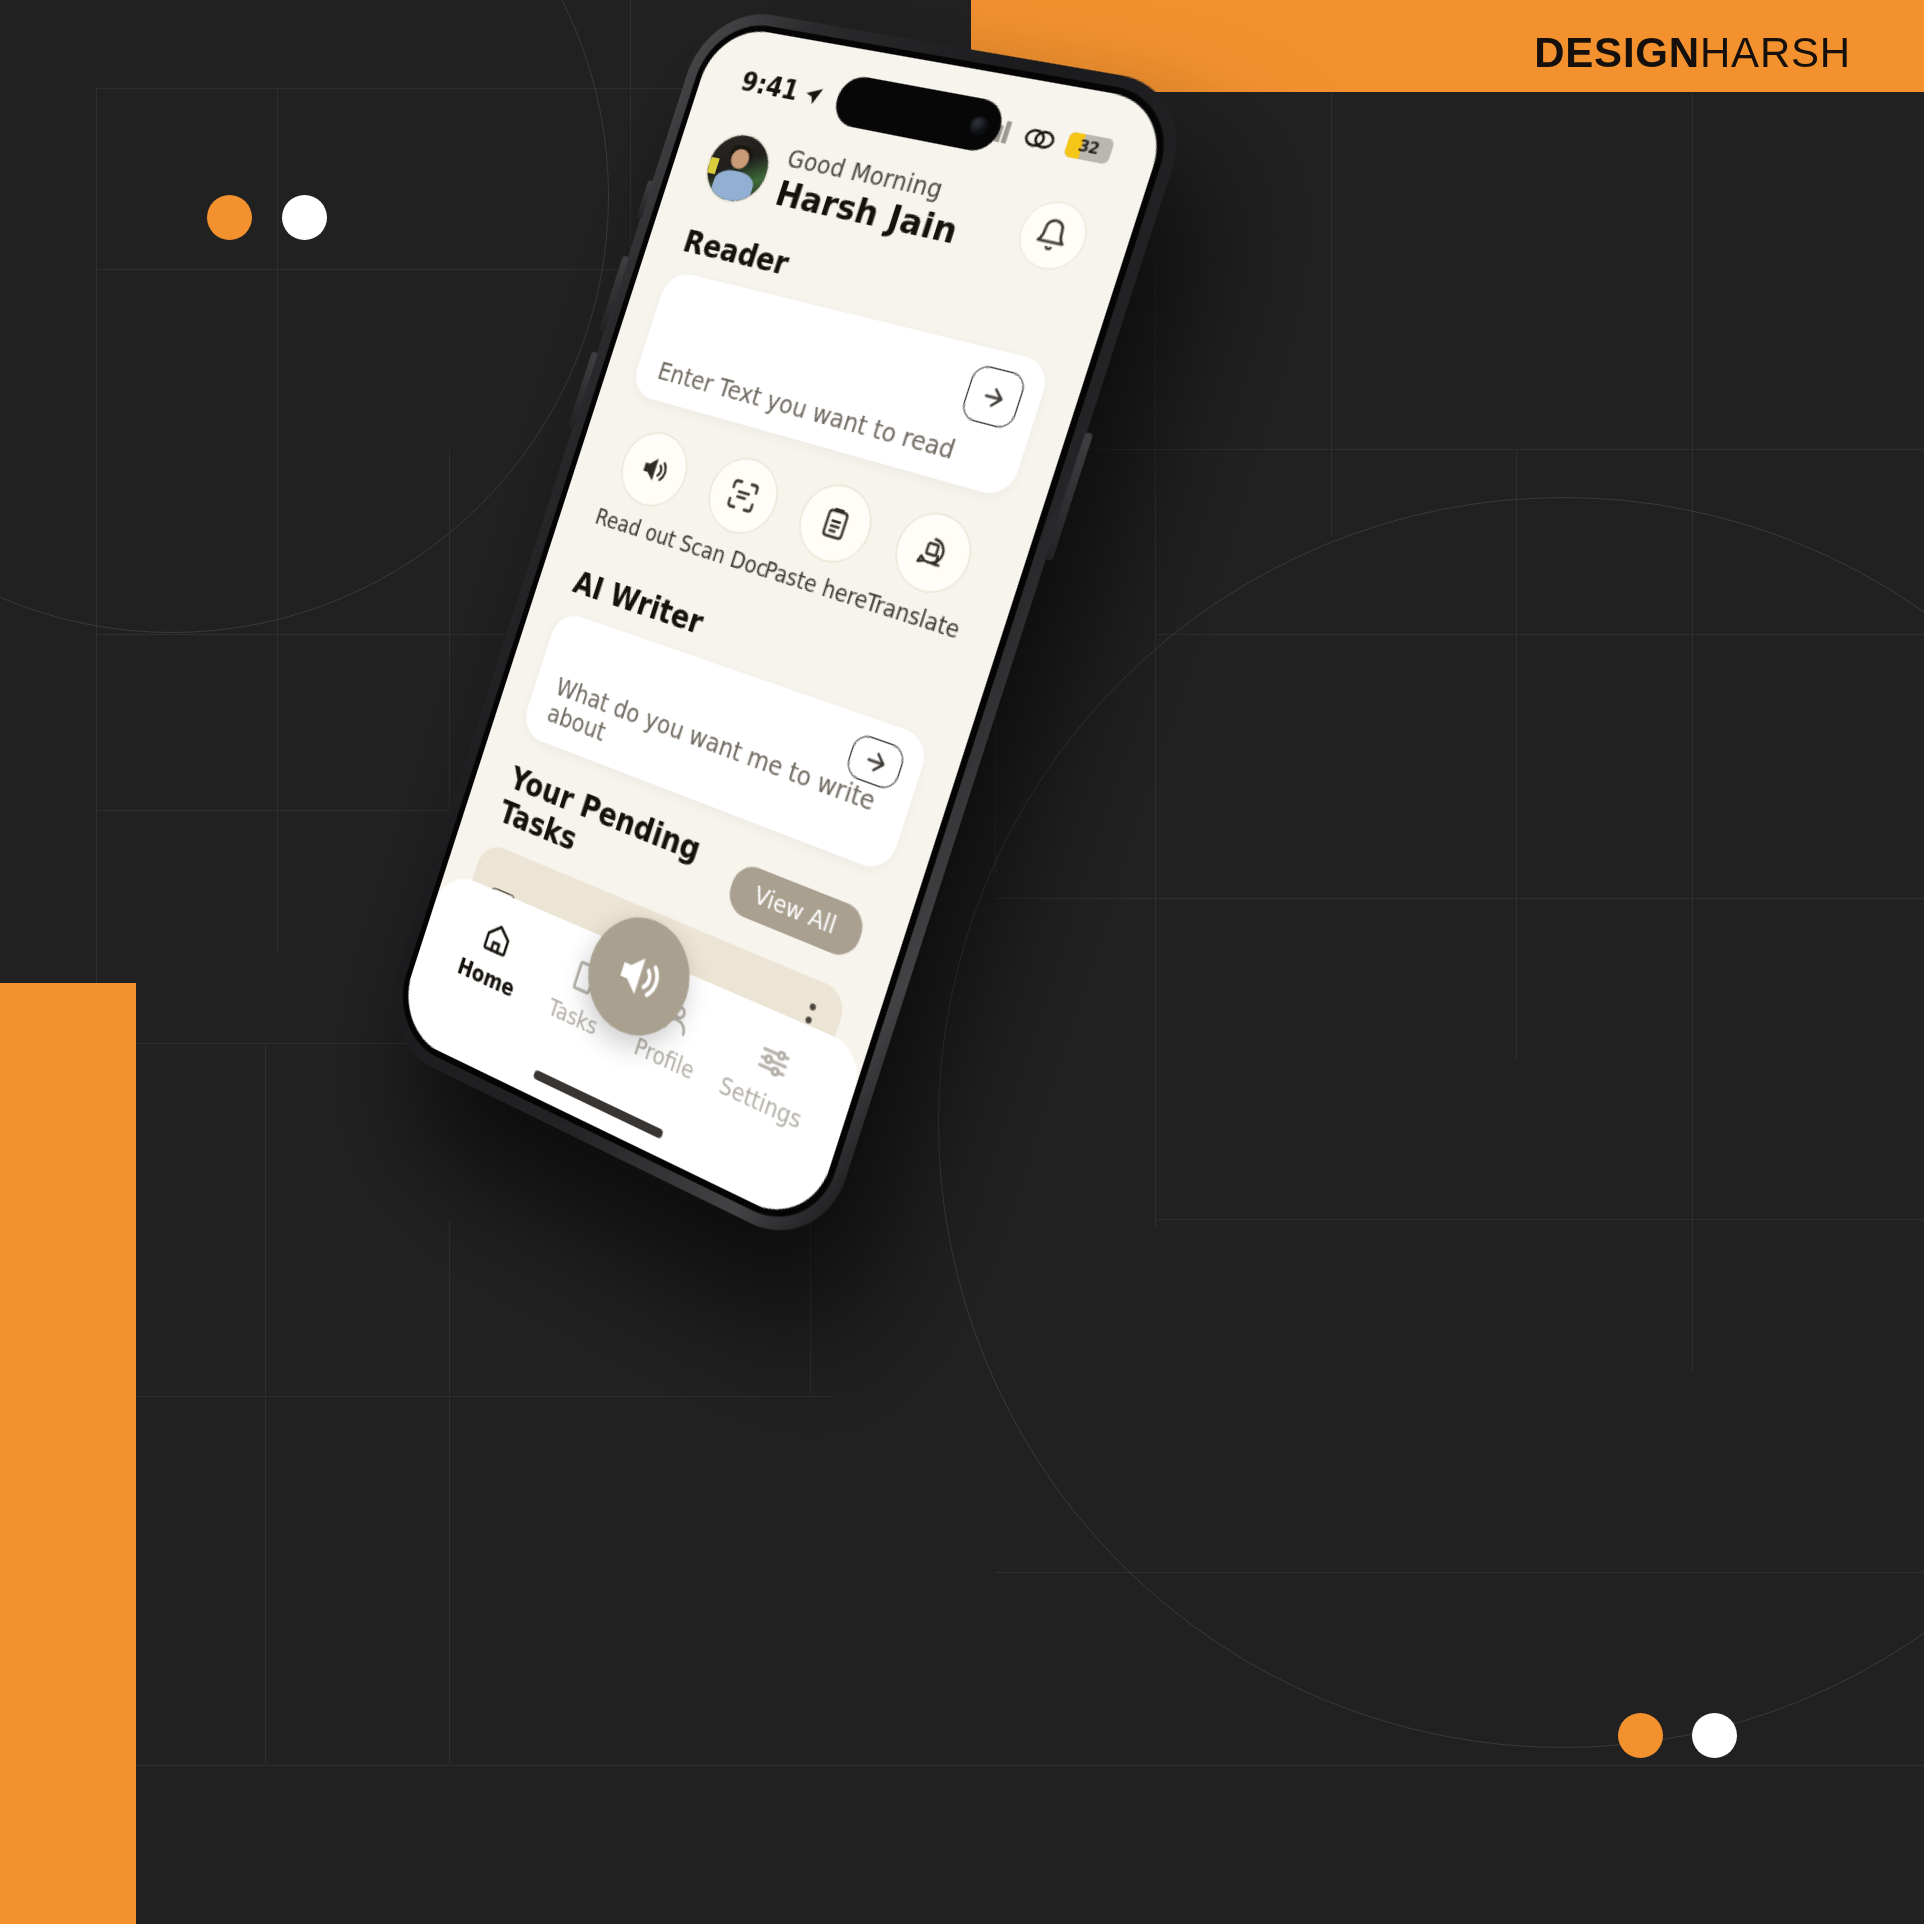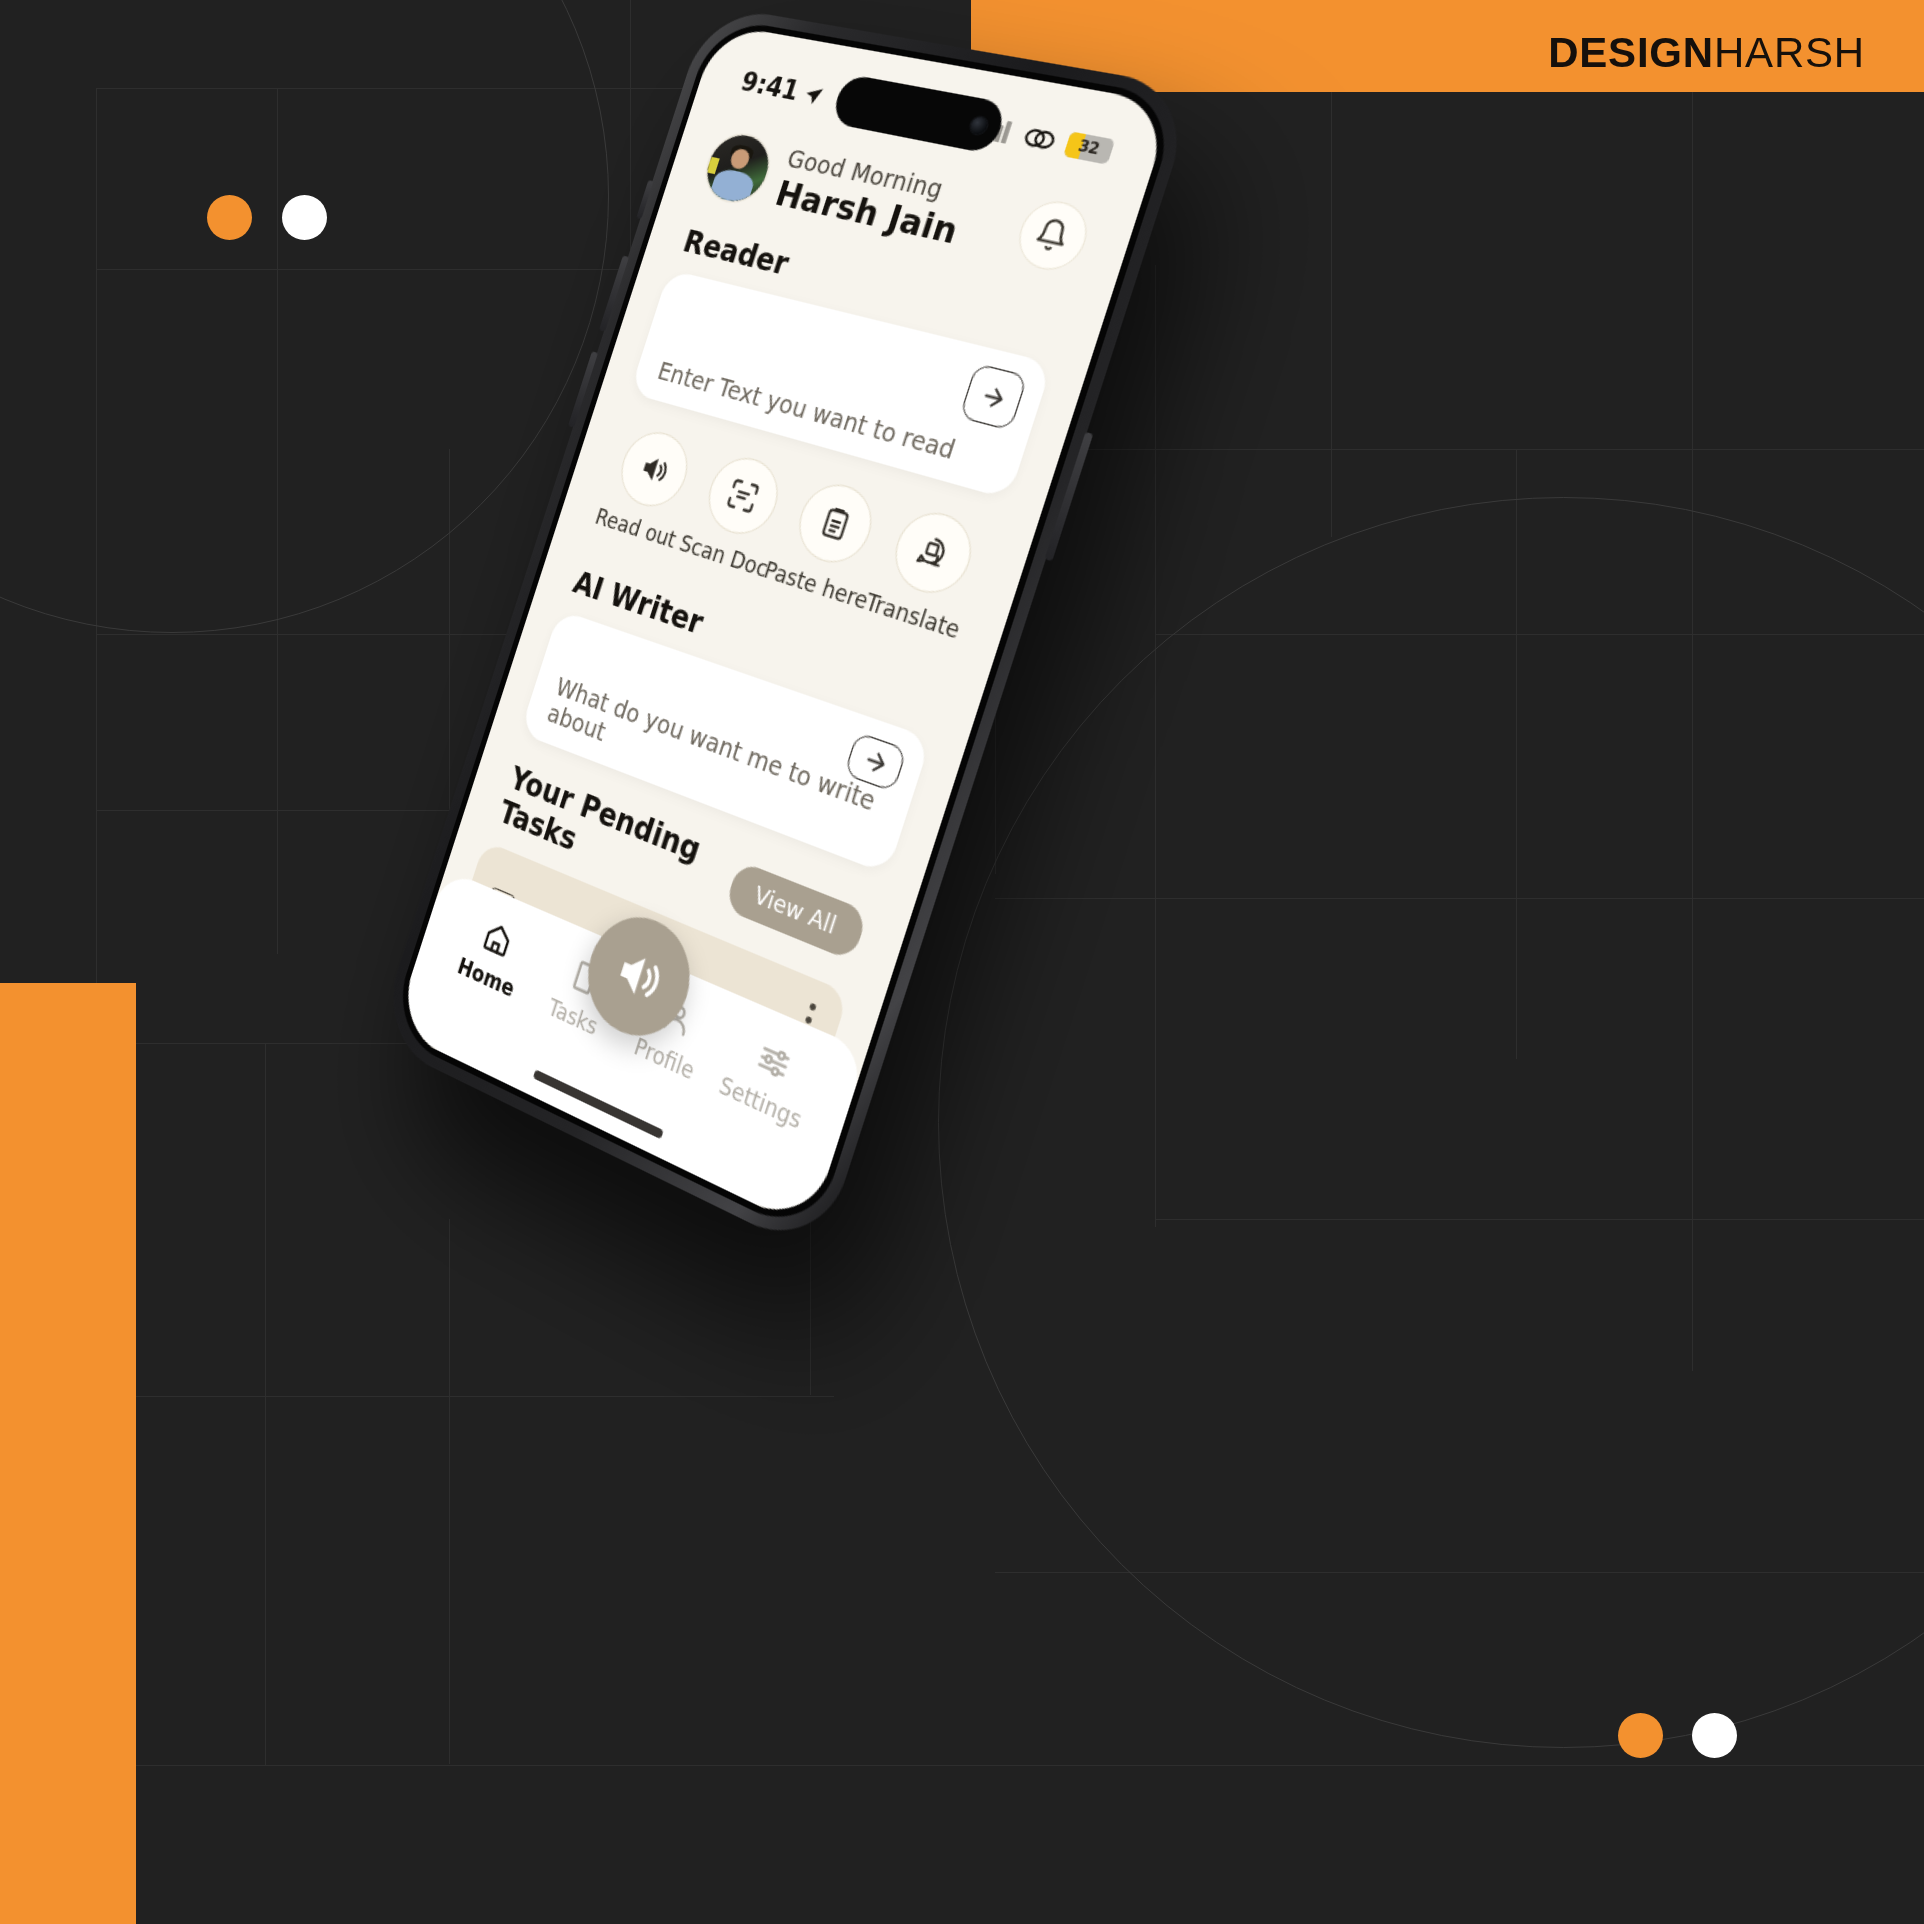--- a/index.html
+++ b/index.html
@@ -26,21 +26,21 @@
   .bg-circle {
     position:absolute; border:0.8px solid #3a3a3a; border-radius:50%;
   }
 
   .orange-block { position:absolute; background:#f3912f; }
 
   .dot { position:absolute; border-radius:50%; }
 
   
   .brand {
-    position:absolute; right:60px; top:29px;
+    position:absolute; right:74px; top:29px;
     font-family:"Liberation Sans", sans-serif;
     font-size:42px; letter-spacing:0.8px;
     color:#15100c; white-space:nowrap;
   }
   .brand .b1 { font-weight:700; }
   .brand .b2 { font-weight:300; }
 
   
   .phone-wrap {
     position:absolute;

